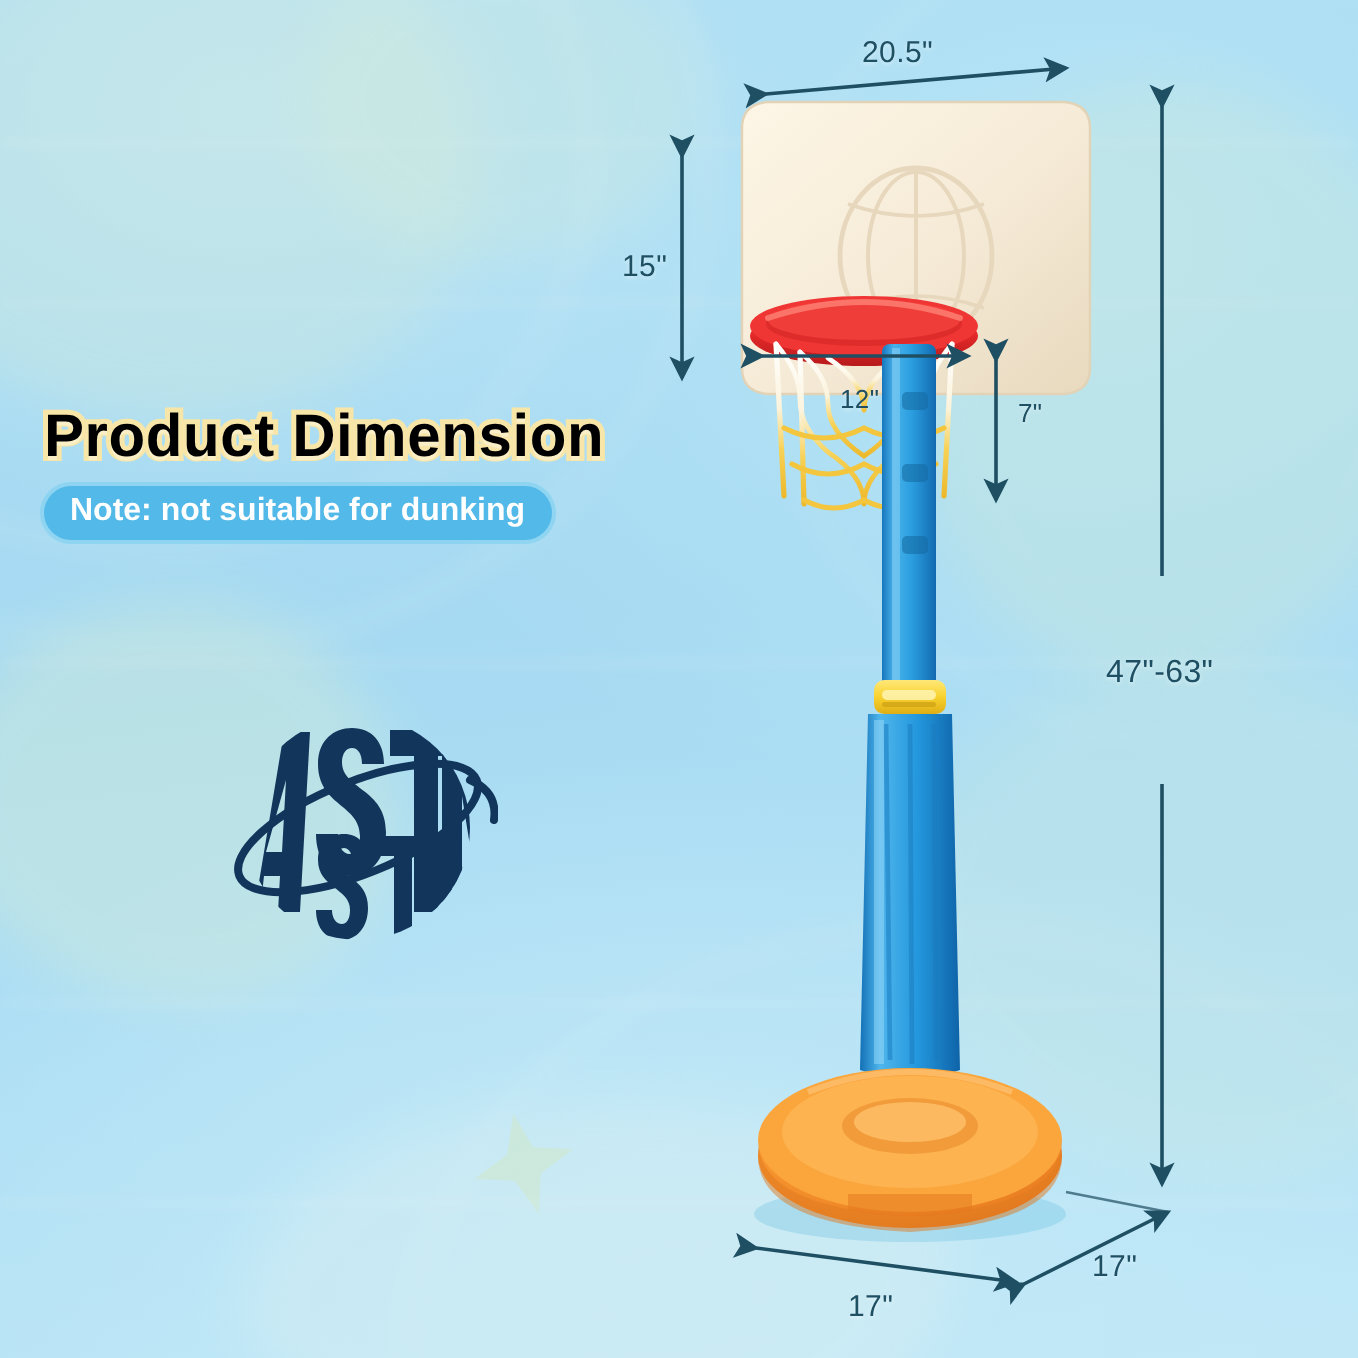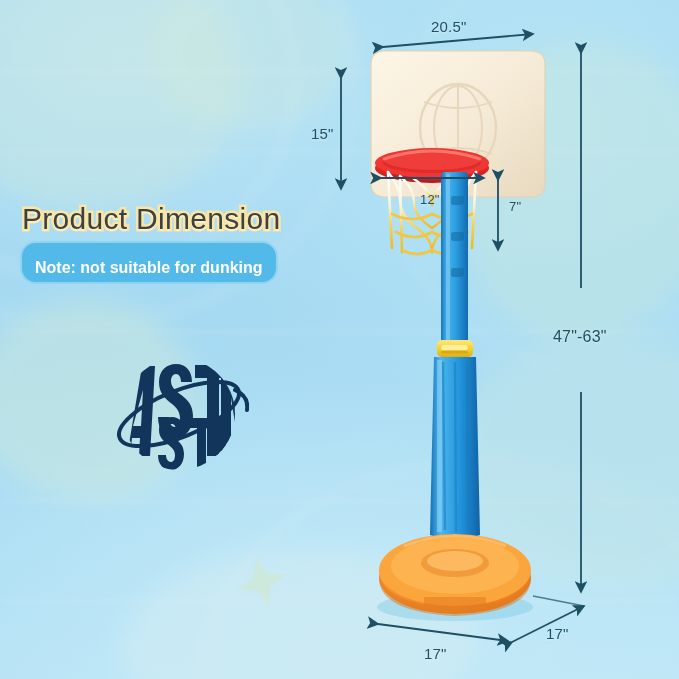--- a/index.html
+++ b/index.html
@@ -53,34 +53,34 @@
   .s3{right:-180px;top:-60px;width:460px;height:420px;border-color:rgba(255,255,255,.07);}
   .s4{left:200px;bottom:-220px;width:520px;height:420px;border-color:rgba(255,255,255,.09);}
   .wave{
     position:absolute;left:0;right:0;height:3px;
     background:rgba(255,255,255,.13);filter:blur(3px);
   }
 
   
   #headline{position:absolute;left:22px;top:202px;}
   .title{
-    font-size:30px;font-weight:normal;letter-spacing:.3px;
-    color:#404040;
+    font-size:30px;font-weight:bold;letter-spacing:.3px;
+    color:#000000;
     -webkit-text-stroke:5px #f7e6a8;
     paint-order:stroke fill;
     text-shadow:0 2px 0 rgba(255,255,255,.35);
     white-space:nowrap;
   }
   .note-wrap{margin-top:7px;}
   .note{
     display:inline-block;
     background:#53b9e8;
     color:#ffffff;
     font-size:16px;font-weight:bold;
-    padding:16px 13px 5px;
+    padding:4px 13px 5px;
     border-radius:14px;
     white-space:nowrap;
     box-shadow:0 0 0 2px rgba(120,205,240,.55);
   }
 
   
   #astm{position:absolute;left:109px;top:352px;width:140px;height:125px;}
   #astm svg{display:block;width:140px;height:125px;}
 
   

